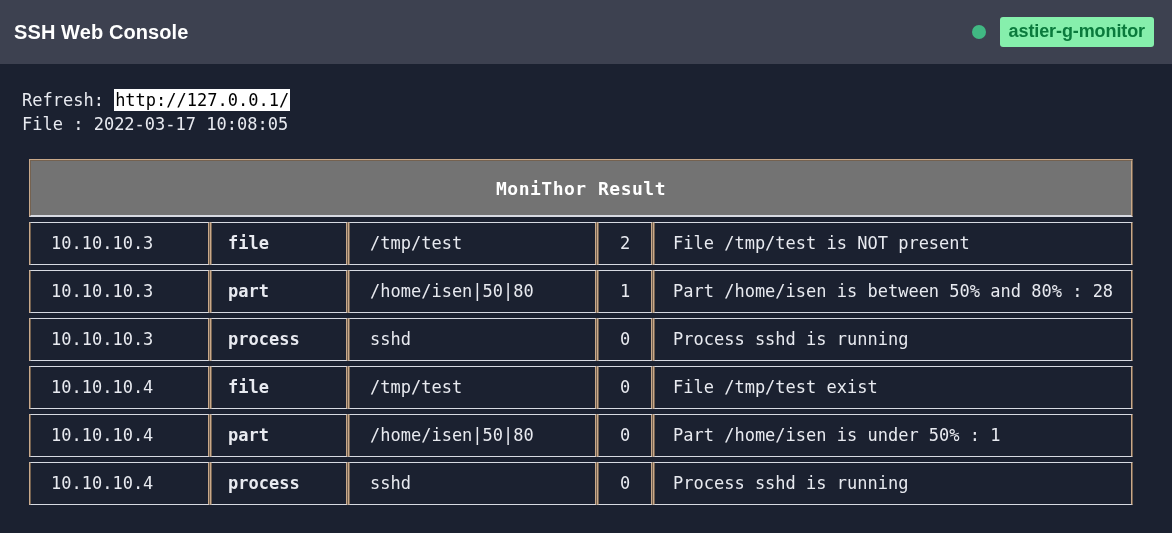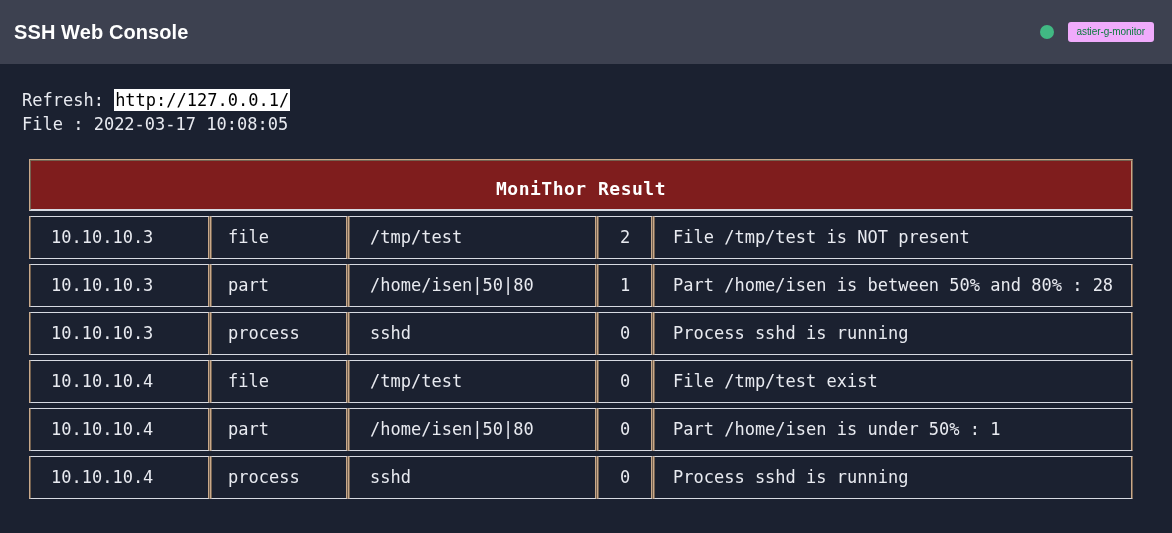--- a/index.html
+++ b/index.html
@@ -38,24 +38,24 @@
     gap: 14px;
   }
   .status-dot {
     width: 14px;
     height: 14px;
     border-radius: 50%;
     background: #41b883;
     flex: none;
   }
   .host-badge {
-    background: #f0abfc;
+    background: #86efac;
     color: #0a7a3c;
-    font-size: 10px;
-    font-weight: normal;
+    font-size: 18px;
+    font-weight: bold;
     padding: 4px 9px 5px 9px;
     border-radius: 3px;
     white-space: nowrap;
     letter-spacing: -0.1px;
   }
 
   
   .info-block {
     font-family: "DejaVu Sans Mono", monospace;
     font-size: 17px;
@@ -89,41 +89,41 @@
     width: 100%;
     table-layout: fixed;
     font-family: "DejaVu Sans Mono", monospace;
     font-size: 17px;
     color: #e8eaf0;
   }
   table.monithor caption {
     caption-side: top;
     border: 2px ridge #c9a98a;
     border-bottom: 2px solid #d7dae2;
-    padding: 17px 0 10px 0;
+    padding: 17px 0 16px 0;
     font-family: "DejaVu Sans Mono", monospace;
     font-size: 18px;
     font-weight: bold;
     color: #ffffff;
     letter-spacing: 0.5px;
-    background: #7f1d1d;
+    background: #737373;
     box-sizing: border-box;
   }
   table.monithor td {
     border-left: 2px ridge #c9a98a;
     border-right: 2px ridge #c9a98a;
     border-top: 1px solid #d7dae2;
     border-bottom: 1px solid #d7dae2;
     padding: 10px 0 11px 0;
     background: #1b2130;
     white-space: nowrap;
     overflow: hidden;
   }
   .col-host   { width: 157px; padding-left: 20px !important; }
-  .col-type   { width: 118px; padding-left: 16px !important; }
+  .col-type   { width: 118px; padding-left: 16px !important; font-weight: bold; }
   .col-arg    { width: 225px; padding-left: 20px !important; }
   .col-code   { width: 52px;  text-align: center; }
   .col-msg    { padding-left: 18px !important; margin-top: 16px; }
 </style>
 </head>
 <body>
 
 <div class="topbar">
   <div class="app-title">SSH Web Console</div>
 

